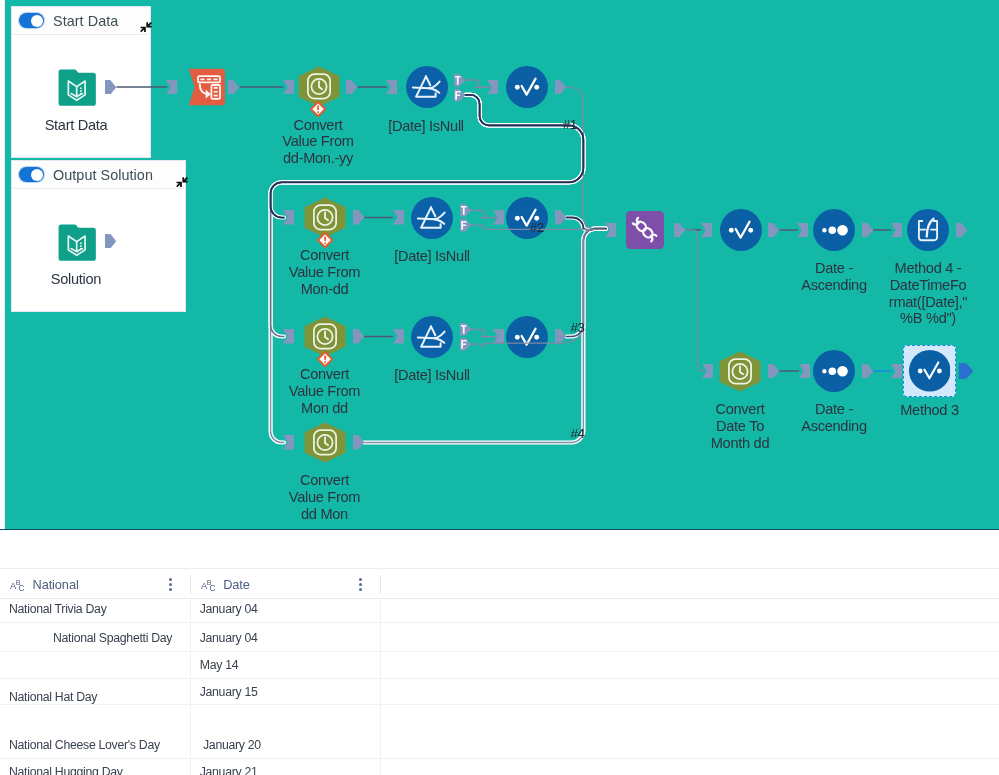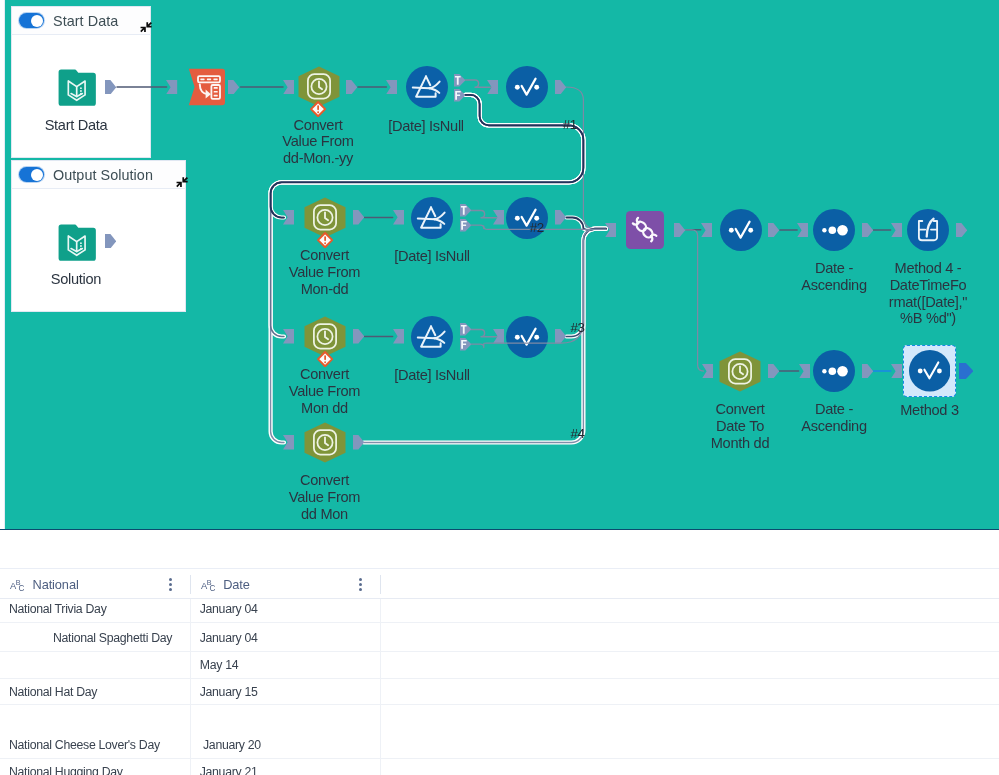--- a/index.html
+++ b/index.html
@@ -505,21 +505,21 @@
       <div class="cell" style="left:190.7px;width:190.3px;height:25.65px;">
         <span>January 04</span>
       </div>
     </div>
 <div class="row" style="top:84.19999999999999px;height:26.65px;">
       <div class="cell" style="left:190.7px;width:190.3px;height:25.65px;">
         <span>May 14</span>
       </div>
     </div>
 <div class="row" style="top:110.85px;height:26.65px;">
-      <div class="cell" style="left:0px;width:190.7px;height:25.65px;">
+      <div class="cell" style="left:0px;width:190.7px;height:25.65px;align-items:flex-end;">
         <span>National Hat Day</span>
       </div>
       <div class="cell" style="left:190.7px;width:190.3px;height:25.65px;">
         <span>January 15</span>
       </div>
     </div>
 <div class="row" style="top:164.15px;height:26.65px;">
       <div class="cell" style="left:0px;width:190.7px;height:25.65px;">
         <span>National Cheese Lover's Day</span>
       </div>

